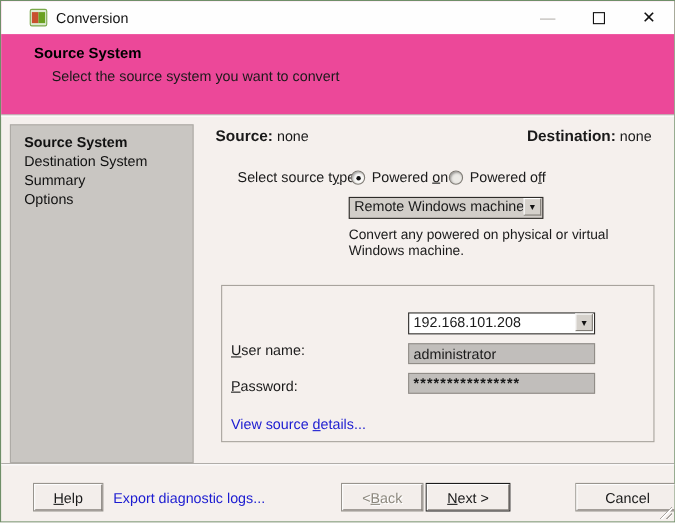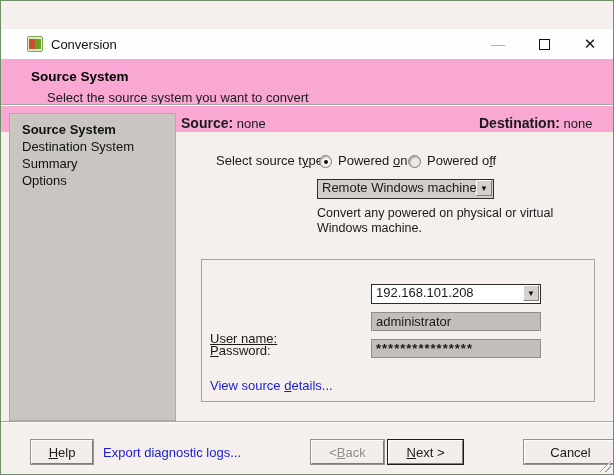--- a/index.html
+++ b/index.html
@@ -3,21 +3,21 @@
 <meta charset="utf-8">
 <style>
   html,body{margin:0;padding:0;background:#e8e8e8;}
   *{box-sizing:border-box;}
   .window{
     position:relative;width:614px;height:475px;overflow:hidden;
     background:#f5f0ed;border:1px solid #6f8f68;
     font-family:"Liberation Sans",sans-serif;font-size:13px;color:#1a1a1a;
   }
   
-  .topband{position:absolute;left:0;top:0;width:100%;height:103px;background:#f9a8d4;margin-top:28px;}
+  .topband{position:absolute;left:0;top:0;width:100%;height:103px;background:#ec4899;}
   .titlebar{position:absolute;left:0;top:0;width:100%;height:30px;background:#fefefe;}
   .app-icon{position:absolute;left:26px;top:7px;width:16px;height:16px;}
   .app-icon .ic-outer{position:absolute;left:0;top:0;width:16px;height:16px;background:#dcead0;border:1px solid #7aa84a;border-radius:2px;}
   .app-icon .ic-red{position:absolute;left:2px;top:3px;width:6px;height:10px;background:#c8502e;}
   .app-icon .ic-green{position:absolute;left:8px;top:3px;width:6px;height:10px;background:#6aa121;}
   .win-title{position:absolute;left:50px;top:8px;font-size:13px;color:#111;}
   .winbtn{position:absolute;top:4px;width:30px;height:22px;display:flex;align-items:center;justify-content:center;cursor:default;}
   .btn-min{left:482px;color:#b5b2ae;font-size:14px;}
   .btn-max{left:528px;}
   .btn-max .sq{width:11px;height:11px;border:1.5px solid #111;}
@@ -27,21 +27,21 @@
   .sep-h{position:absolute;left:0;width:100%;height:2px;border-top:1px solid #a9a6a1;border-bottom:1px solid #ffffff;}
   .sep-top{top:103px;}
   .sep-bottom{top:420px;}
   
   .sidebar{position:absolute;left:8px;top:112px;width:167px;height:308px;background:#c9c6c2;border:1px solid #aeaba6;padding:7px 0 0 12px;}
   .side-item{line-height:17px;font-size:13px;color:#111;cursor:default;}
   .side-item.active{font-weight:bold;}
   
   .src-row{position:absolute;top:114px;white-space:nowrap;}
   .src-row b{font-size:14px;}
-  .src-left{left:180px;text-align:right;}
+  .src-left{left:195px;text-align:right;}
   .dest-right{left:478px;width:135px;overflow:hidden;}
   .lbl{position:absolute;font-size:13px;white-space:nowrap;}
   .mn{text-decoration:underline;}
   .type-label{left:215px;top:152px;}
   .radio{position:absolute;width:13px;height:13px;border-radius:50%;background:#fbfaf8;border:1px solid #7e7a74;box-shadow:inset 1px 1px 2px rgba(0,0,0,.35);cursor:default;}
   .radio.checked::after{content:"";position:absolute;left:3.5px;top:3.5px;width:4px;height:4px;border-radius:50%;background:#111;}
   .radio.off{background:#eceae6;}
   .r1{left:318px;top:154px;}
   .r2{left:407px;top:154px;}
   .r1-label{left:337px;top:152px;}
@@ -49,21 +49,21 @@
   .combo{position:absolute;height:20px;border:1px solid #2e2c29;display:flex;cursor:default;}
   .combo .ctext{flex:1;padding-left:4px;white-space:nowrap;overflow:hidden;}
   .combo .carrow{width:16px;height:16px;margin-right:1px;background:#d5d1cb;border:1px solid;border-color:#ffffff #807c76 #807c76 #ffffff;display:flex;align-items:center;justify-content:center;font-size:8px;color:#111;}
   .combo-type{left:316px;top:178px;width:177px;background:#d2cec9;}
   .combo-ip{left:370px;top:283px;width:170px;background:#ffffff;}
   .desc{position:absolute;left:316px;top:205px;width:255px;font-size:12.5px;line-height:15px;color:#1a1a1a;}
   
   .groupbox{position:absolute;left:200px;top:258px;width:394px;height:143px;border:1px solid #a8a39d;}
   .legend{position:absolute;left:208px;top:251px;background:#f5f0ed;padding:0 4px;font-size:13px;}
   .lbl-ip{left:209px;top:287px;}
-  .lbl-user{left:209px;top:330px;text-decoration:underline;}
+  .lbl-user{left:209px;top:310px;}
   .lbl-pass{left:209px;top:342px;}
   .field{position:absolute;left:370px;width:170px;height:19px;background:#c1bebb;border:1px solid #918d88;padding:1px 0 0 4px;font-size:13px;white-space:nowrap;overflow:hidden;cursor:text;}
   .fld-user{top:311px;}
   .fld-pass{top:338px;letter-spacing:1px;font-weight:bold;}
   .link{color:#1b1bd1;cursor:pointer;white-space:nowrap;}
   .link-details{position:absolute;left:209px;top:377px;font-size:13px;}
   
   .pbtn{position:absolute;top:439px;height:24px;background:#f3eeeb;border:1px solid;border-color:#fdfdfd #7f7b76 #7f7b76 #fdfdfd;box-shadow:0 0 0 1px #98948e;font-size:13px;display:flex;align-items:center;justify-content:center;cursor:default;white-space:nowrap;}
   .btn-help{left:30px;width:62px;}
   .btn-back{left:310px;width:73px;color:#8d897f;text-shadow:1px 1px 0 #fff;}

